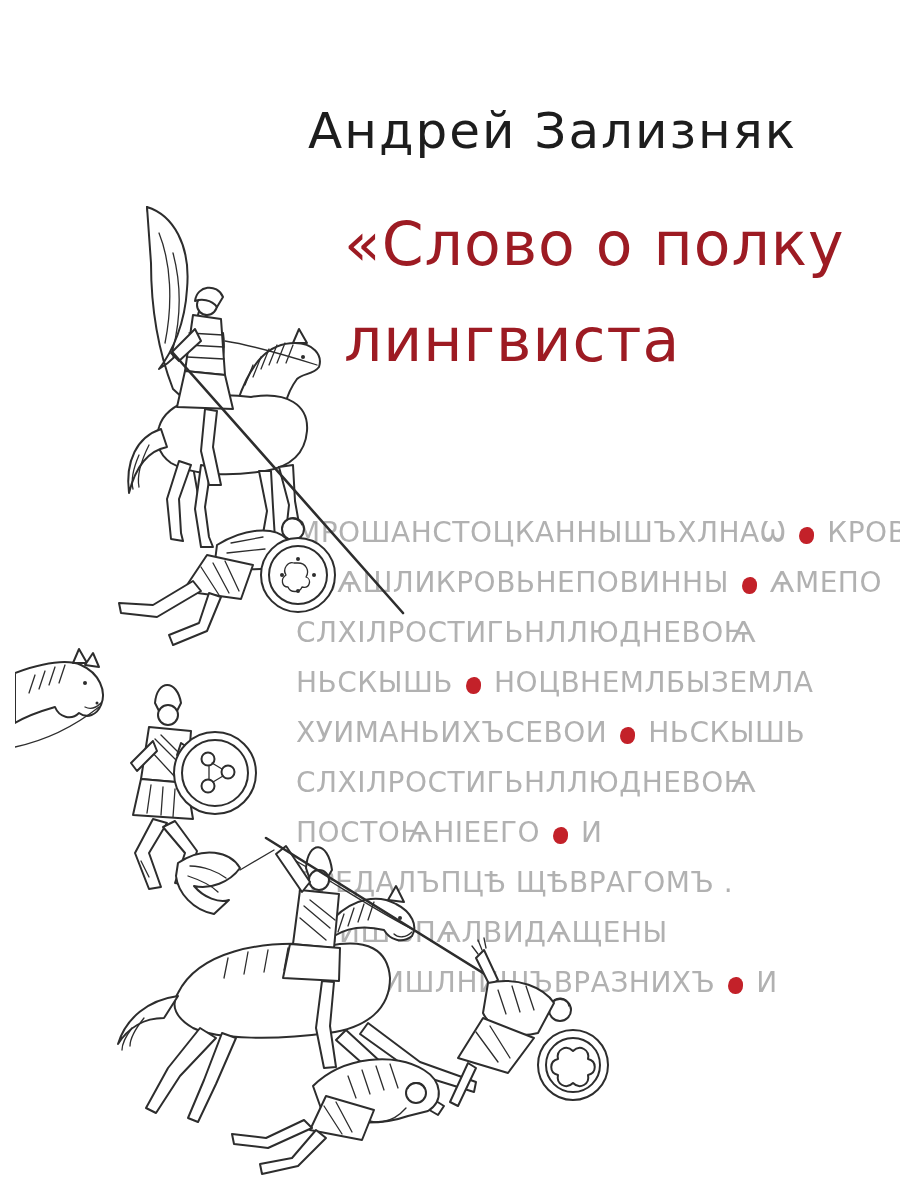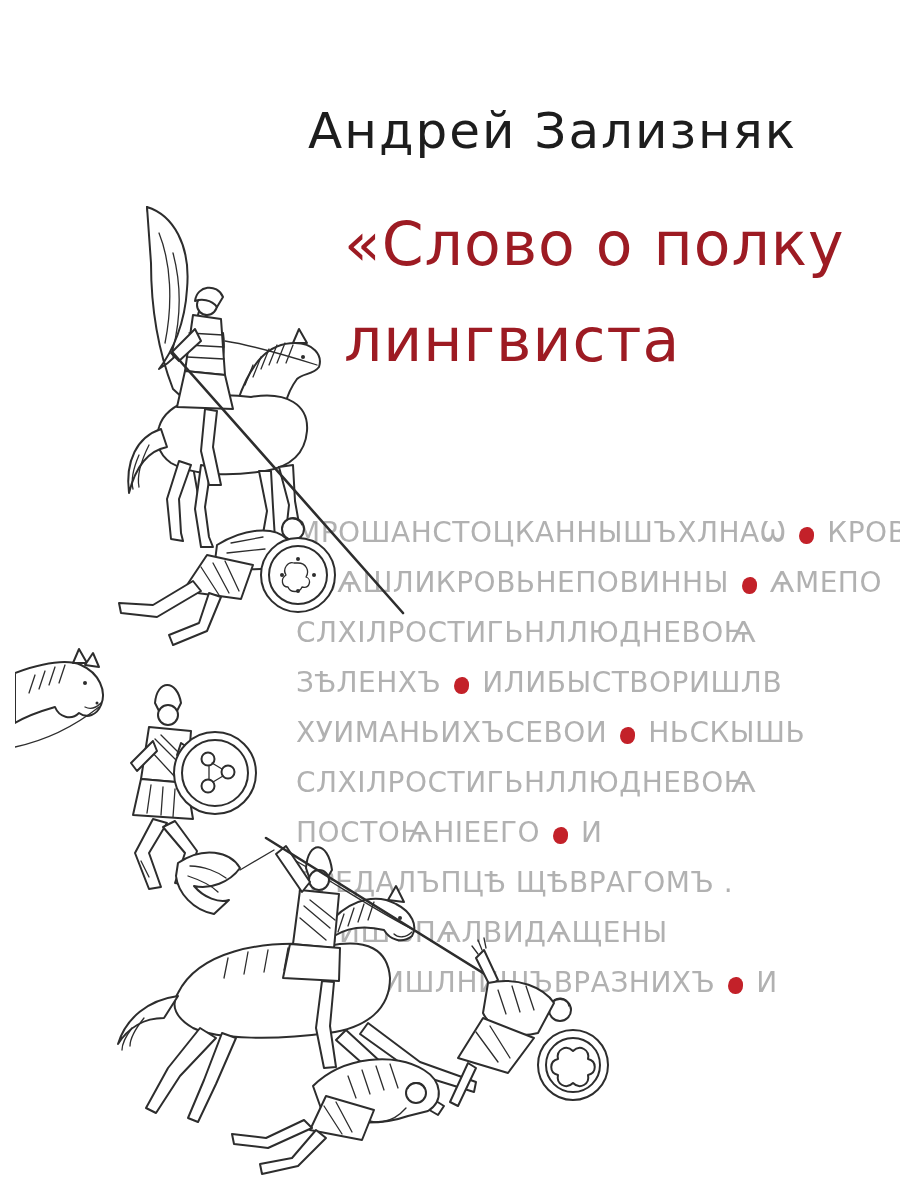--- a/index.html
+++ b/index.html
@@ -50,21 +50,21 @@
 
   <div class="title">
     <span class="tline">«Слово о полку</span>
     <span class="tline">лингвиста</span>
   </div>
 
   <div class="manuscript">
       <div class="ms-line"><span class="ms-text">МРОШАНСТОЦКАННЫШЪХЛНАѠ</span><span class="ms-dot"></span><span class="ms-text">КРОВЬ</span></div>
       <div class="ms-line"><span class="ms-text">НЬѦШЛИКРОВЬНЕПОВИННЫ</span><span class="ms-dot"></span><span class="ms-text">ѦМЕПО</span></div>
       <div class="ms-line"><span class="ms-text">СЛХІЛРОСТИГЬНЛЛЮДНЕВОѨ</span></div>
-      <div class="ms-line"><span class="ms-text">ЗѢЛЕНХЪ</span><span class="ms-dot"></span><span class="ms-text">ИЛИБЫСТВОРИШЛВ</span></div>
+      <div class="ms-line"><span class="ms-text">НЬСКЫШЬ</span><span class="ms-dot"></span><span class="ms-text">НОЦВНЕМЛБЫЗЕМЛА</span></div>
       <div class="ms-line"><span class="ms-text">ХУИМАНЬИХЪСЕВОИ</span><span class="ms-dot"></span><span class="ms-text">НЬСКЫШЬ</span></div>
       <div class="ms-line"><span class="ms-text">СЛХІЛРОСТИГЬНЛЛЮДНЕВОѨ</span></div>
       <div class="ms-line"><span class="ms-text">ПОСТОѨНІЕЕГО</span><span class="ms-dot"></span><span class="ms-text">И</span></div>
       <div class="ms-line"><span class="ms-text">ПРЕДАЛЪПЦѢ ЩѢВРАГОМЪ .</span></div>
       <div class="ms-line"><span class="ms-text">ИНИШЪПѦЛВИДѦЩЕНЫ</span></div>
       <div class="ms-line"><span class="ms-text">СЪЗМИШЛНИШЪВРАЗНИХЪ</span><span class="ms-dot"></span><span class="ms-text">И</span></div>
     </div>
 
   <div class="illus" style="left:55px;top:193px;">
     <svg width="365" height="470" viewBox="0 0 365 470">

